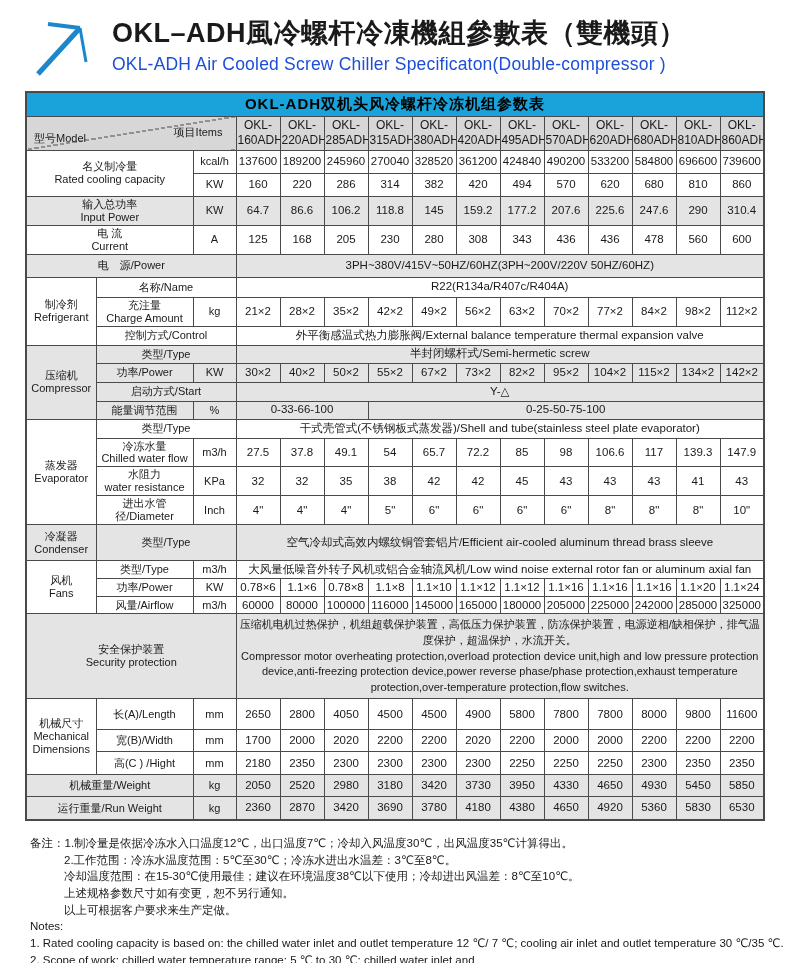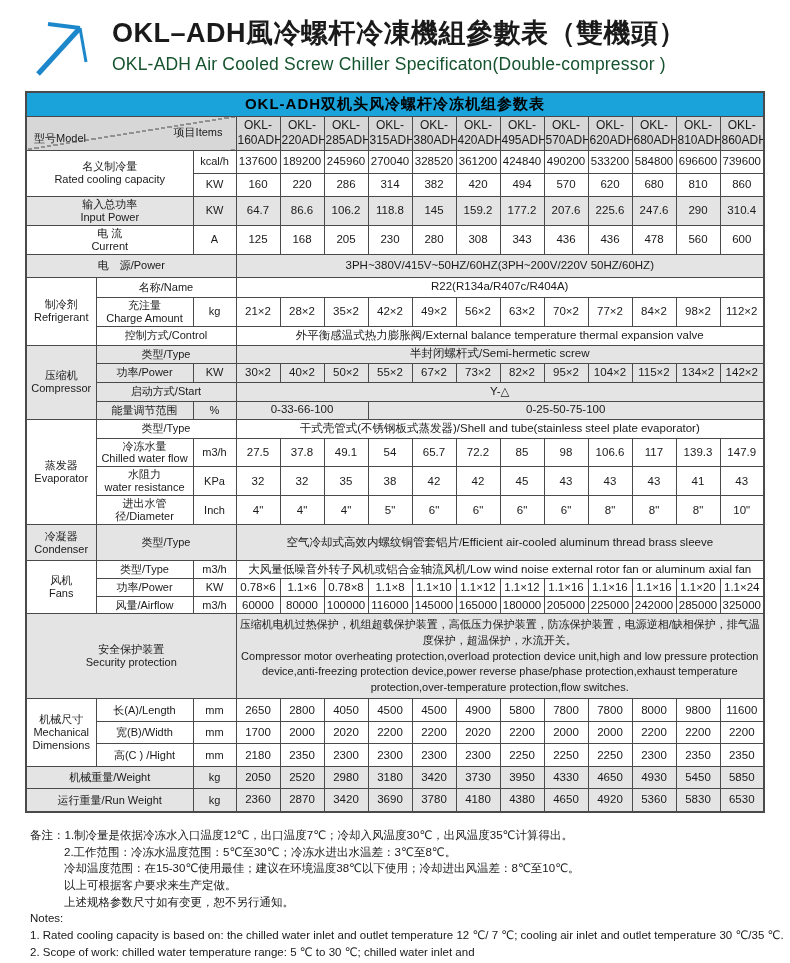--- a/index.html
+++ b/index.html
@@ -12,21 +12,21 @@
     width:790px;height:963px;background:#fff;color:var(--ink);
     font-family:"Liberation Sans","DejaVu Sans",sans-serif;
   }
   .page{position:relative;width:790px;height:963px;overflow:hidden;}
 
   
   .doc-header{display:flex;align-items:flex-start;padding:12px 0 0 24px;}
   .logo{width:78px;height:70px;flex:0 0 auto;}
   .titles{margin-left:10px;}
   .title-cn{font-size:27px;font-weight:bold;margin:3px 0 3px;letter-spacing:.5px;}
-  .title-en{font-size:17.5px;color:#14532d;letter-spacing:.2px;}
+  .title-en{font-size:17.5px;color:#1d4ed8;letter-spacing:.2px;}
 
   
   table.spec{
     border-collapse:collapse;table-layout:fixed;width:740px;
     margin:9px 0 0 25px;border:2px solid var(--border);
   }
   td{
     border:1px solid var(--border);text-align:center;vertical-align:middle;
     padding:1px 1px;font-size:11px;line-height:1.18;white-space:pre-line;
     overflow:hidden;
@@ -348,21 +348,21 @@
           <td class="val">242000</td>
           <td class="val">285000</td>
           <td class="val">325000</td>
         </tr>
         <tr class="g" style="height: 72px;">
           <td class="lab" colspan="3">安全保护装置
 Security protection</td>
           <td class="secv" colspan="12">压缩机电机过热保护，机组超载保护装置，高低压力保护装置，防冻保护装置，电源逆相/缺相保护，排气温度保护，超温保护，水流开关。
 Compressor motor overheating protection,overload protection device unit,high and low pressure protection device,anti-freezing protection device,power reverse phase/phase protection,exhaust temperature protection,over-temperature protection,flow switches.</td>
         </tr>
-        <tr class="w" style="height: 23px;">
+        <tr class="w" style="height: 31px;">
           <td class="sec" rowspan="3">机械尺寸
 Mechanical
 Dimensions</td>
           <td class="lab">长(A)/Length</td>
           <td class="unit">mm</td>
           <td class="val">2650</td>
           <td class="val">2800</td>
           <td class="val">4050</td>
           <td class="val">4500</td>
           <td class="val">4500</td>
@@ -439,22 +439,22 @@
           <td class="val">6530</td>
         </tr>
       </tbody>
   </table>
 
   <div class="notes">
     <div id="notes-cn">
         <div class="nline">备注：1.制冷量是依据冷冻水入口温度12℃，出口温度7℃；冷却入风温度30℃，出风温度35℃计算得出。</div>
         <div class="nline ind">2.工作范围：冷冻水温度范围：5℃至30℃；冷冻水进出水温差：3℃至8℃。</div>
         <div class="nline ind">冷却温度范围：在15-30℃使用最佳；建议在环境温度38℃以下使用；冷却进出风温差：8℃至10℃。</div>
+        <div class="nline ind">上述规格参数尺寸如有变更，恕不另行通知。</div>
         <div class="nline ind">以上可根据客户要求来生产定做。</div>
-        <div class="nline ind">上述规格参数尺寸如有变更，恕不另行通知。</div>
       </div>
     <div id="notes-en">
         <div class="nline">Notes:</div>
         <div class="nline">1. Rated cooling capacity is based on: the chilled water inlet and outlet temperature 12 ℃/ 7 ℃; cooling air inlet and outlet temperature 30 ℃/35 ℃.</div>
         <div class="nline">2. Scope of work: chilled water temperature range: 5 ℃ to 30 ℃; chilled water inlet and</div>
         <div class="nline">outlet temperature difference: 3 ℃ to 8 ℃.</div>
       </div>
   </div>
 
 </div>

